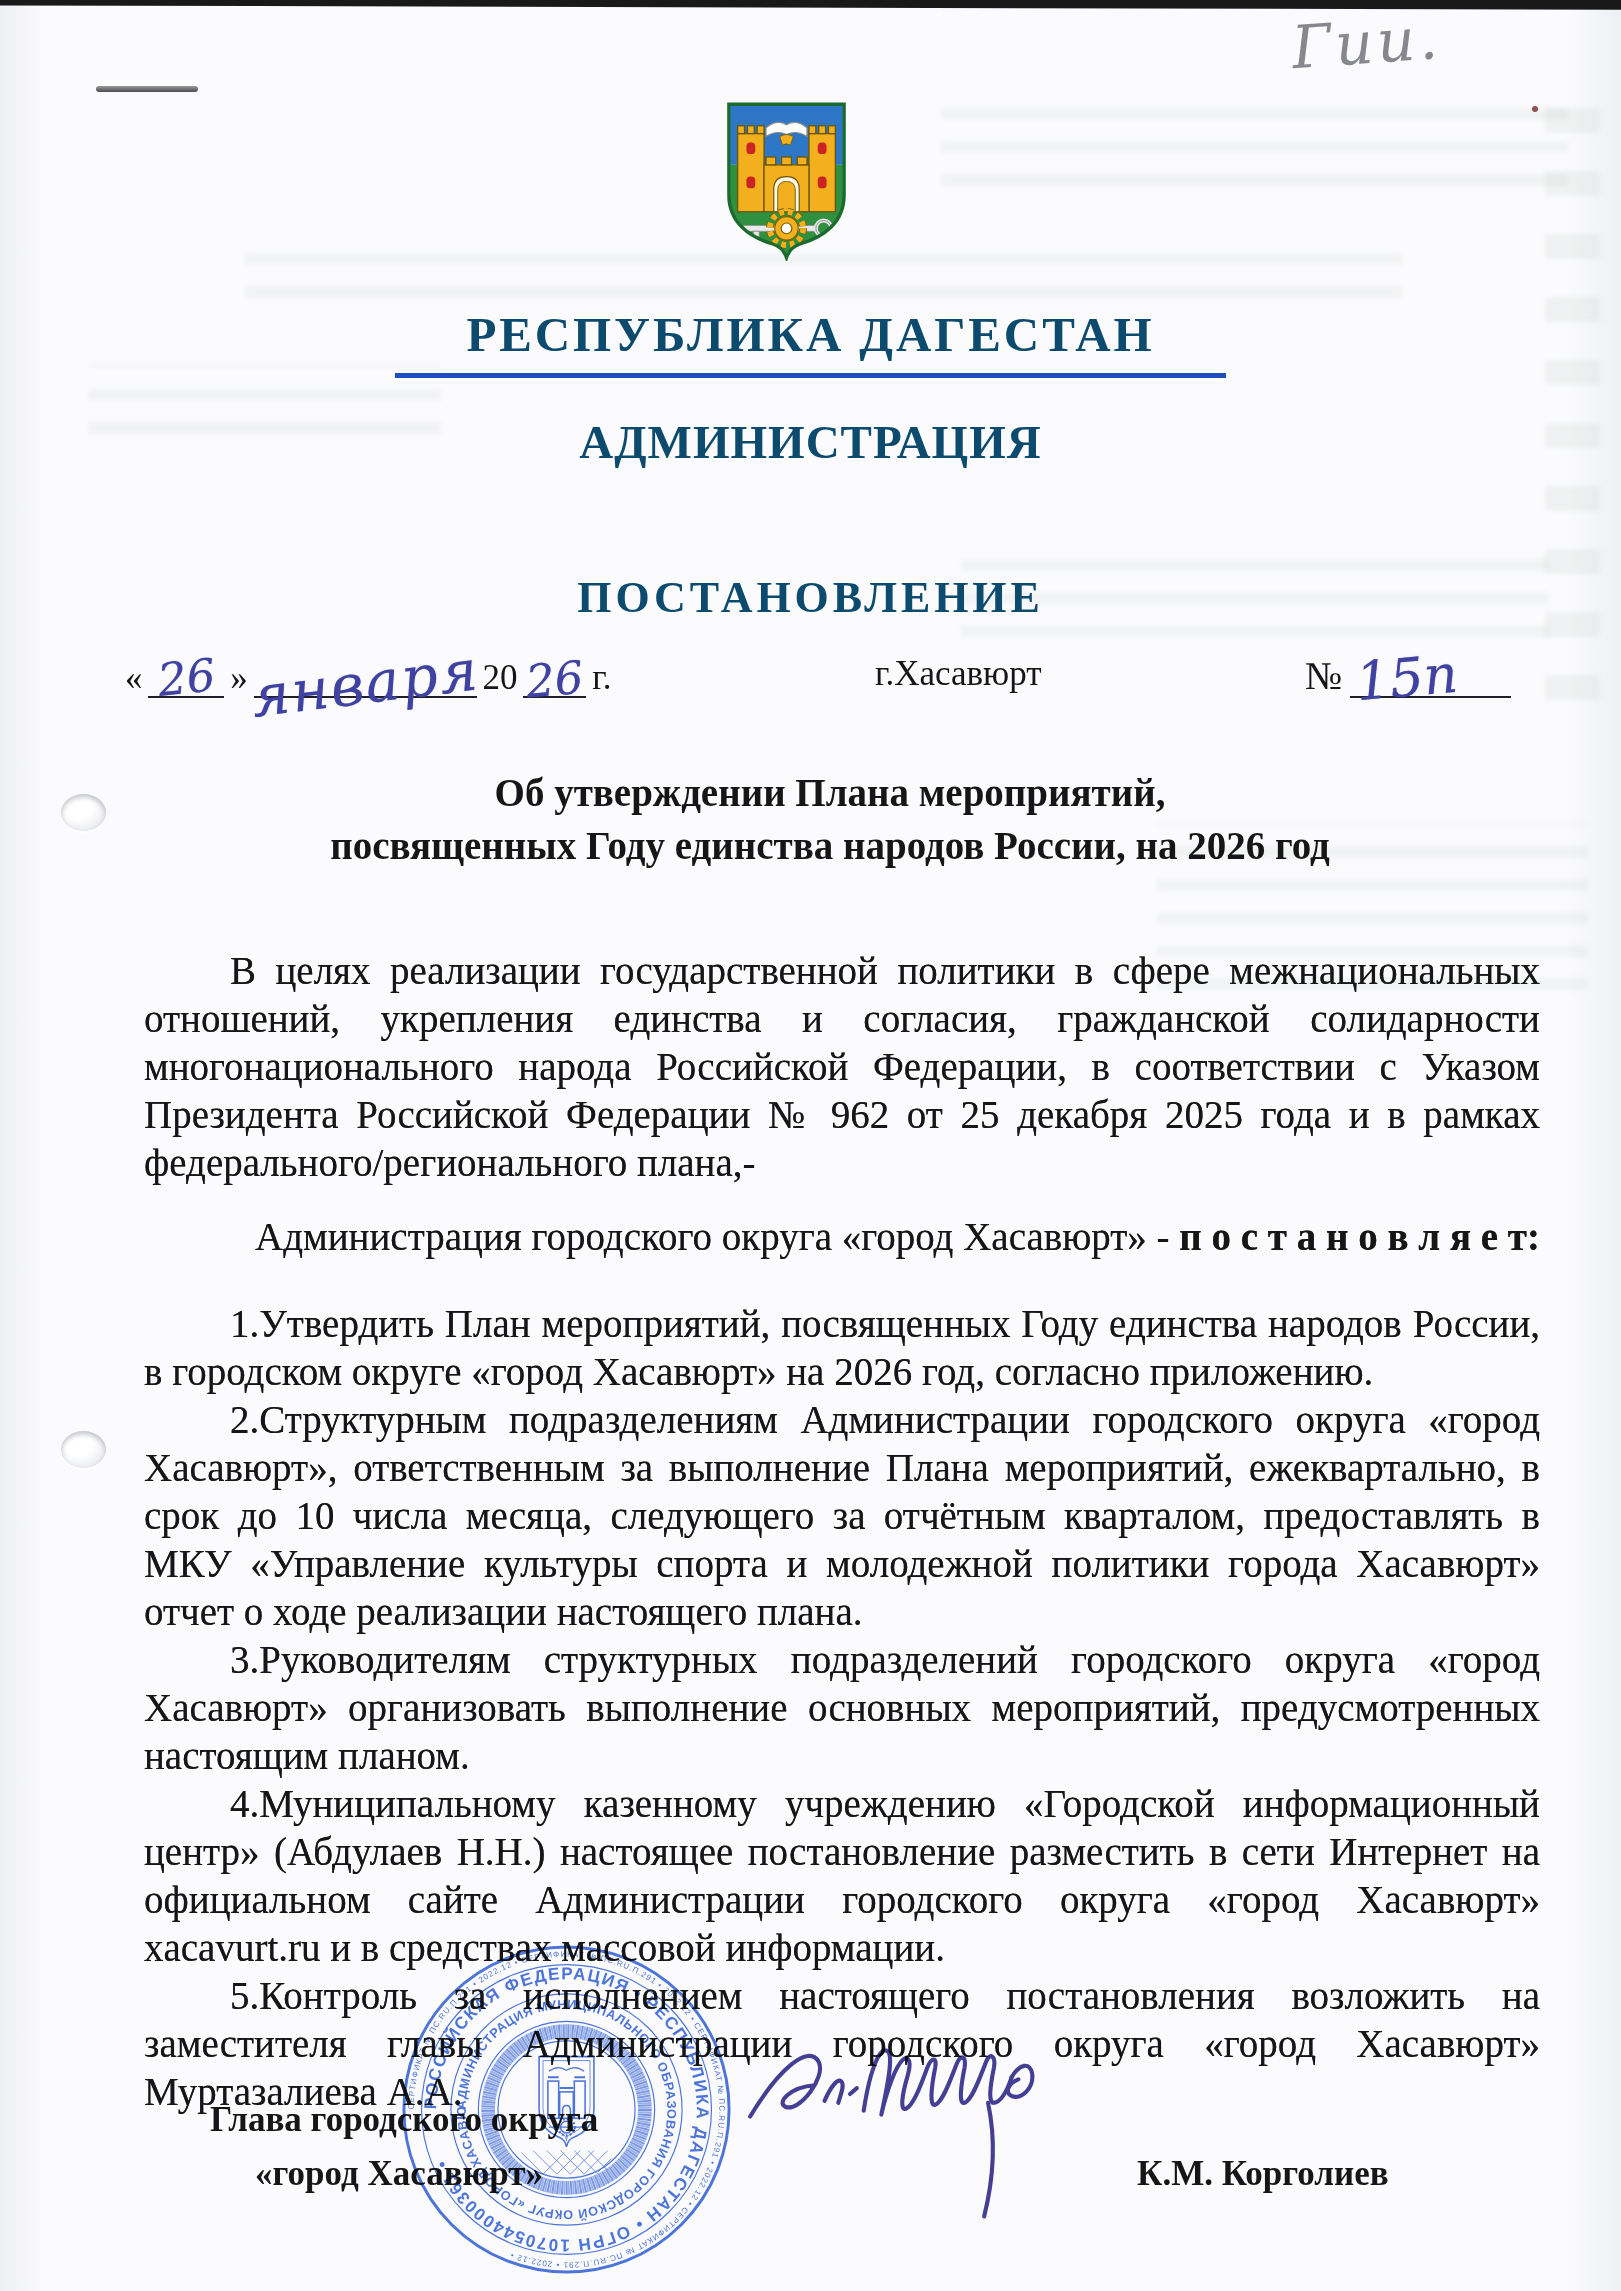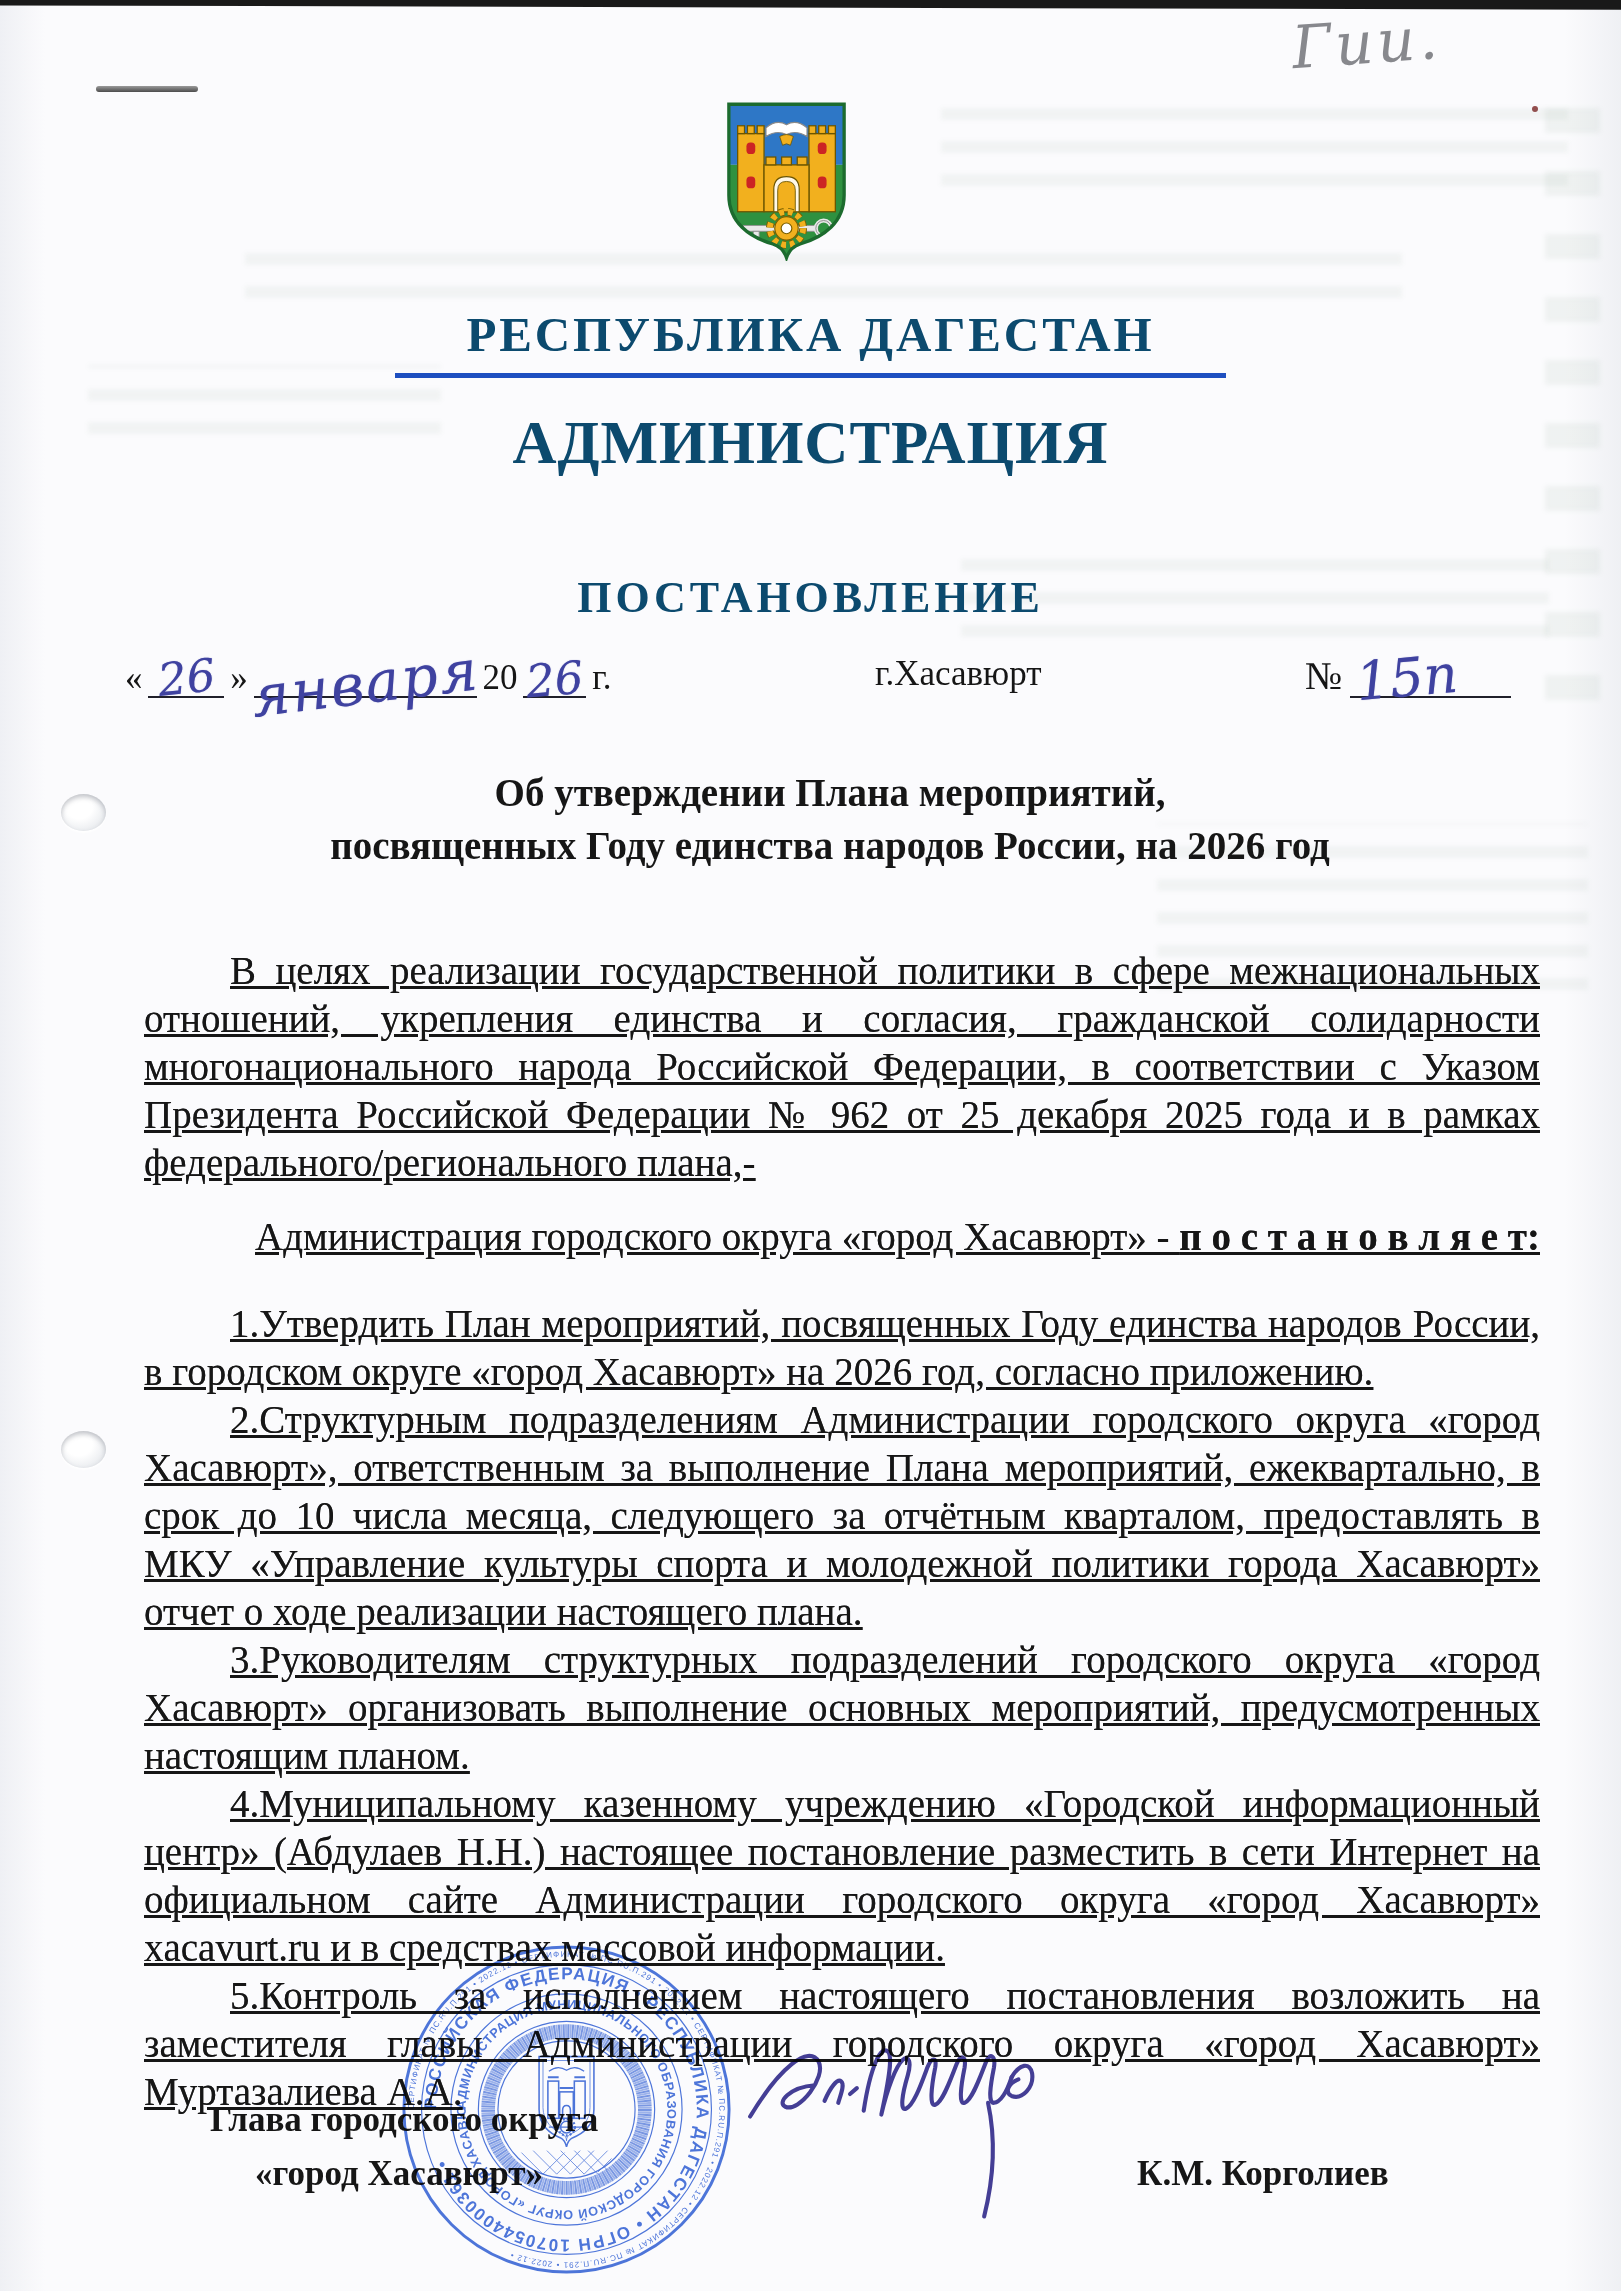--- a/index.html
+++ b/index.html
@@ -19,21 +19,21 @@
         box-shadow:inset 0 2.9px 4.9px rgba(120,125,135,.45), 0 2px 2px rgba(255,255,255,.9);}
   .bleed{position:absolute;filter:blur(2.9px);opacity:.55;pointer-events:none;
         background:repeating-linear-gradient(0deg,rgba(110,140,115,.13) 0 11.8px,transparent 11.8px 33px);}
   .bleed-col{position:absolute;filter:blur(2.9px);opacity:.5;pointer-events:none;
         background:repeating-linear-gradient(180deg,rgba(105,140,110,.16) 0 25.5px,transparent 25.5px 63px);}
 
   .h-center{position:absolute;left:0;width:100%;text-align:center;}
   .h-blue{color:#0c4a6e;font-weight:bold;}
   .h-republic{top:306px;font-size:49px;letter-spacing:2.9px;}
   .h-republic .underl{display:inline-block;padding:0 71px 9.8px;border-bottom:5.9px solid #1e4fc0;}
-  .h-org{top:412px;font-size:61px;line-height:61px;letter-spacing:1px;}
+  .h-org{top:412px;font-size:47px;line-height:61px;letter-spacing:1px;}
   .h-doctype{top:572px;font-size:44px;letter-spacing:3.9px;}
 
   .meta-row{position:absolute;top:647px;left:125px;width:1386px;display:flex;
         align-items:flex-end;justify-content:space-between;font-size:35px;}
   .meta-left{display:inline-flex;align-items:flex-end;gap:5.9px;}
   .blank{display:inline-flex;align-items:flex-end;justify-content:center;
         border-bottom:2.9px solid #20202a;height:49px;}
   .blank-day{width:76px;}
   .blank-month{width:223px;}
   .blank-year{width:63px;}
@@ -44,21 +44,21 @@
   .hw-month{font-size:57px;transform:rotate(-7deg);margin-bottom:-15.7px;letter-spacing:2px;}
   .hw-year{font-size:45px;transform:rotate(-5deg);margin-bottom:-5.9px;}
   .hw-num{font-size:53px;transform:rotate(-5deg);margin-bottom:-7.8px;}
   .meta-place{padding-bottom:3.9px;}
   .meta-num{display:inline-flex;align-items:flex-end;gap:7.8px;font-size:39px;}
 
   .subject{position:absolute;top:766px;left:39px;width:1582px;text-align:center;
         font-size:39px;font-weight:bold;line-height:53px;}
 
   .body-flow{position:absolute;top:947px;left:144px;width:1396px;font-size:39px;
-        line-height:48px;text-align:justify;text-shadow:0 0 0.6px rgba(22,22,22,.75);text-decoration:underline;}
+        line-height:48px;text-align:justify;text-shadow:0 0 0.6px rgba(22,22,22,.75);}
   .para{margin:0;text-indent:86px;}
   .para-preamble{margin-bottom:25.5px;}
   .para-lead{margin-bottom:39px;text-align:right;}
   .resolve-bold{font-weight:bold;}
 
   .sig-text{position:absolute;font-size:35px;font-weight:bold;white-space:nowrap;z-index:3;}
   .sig-l1{left:210px;top:2100px;}
   .sig-l2{left:255px;top:2154px;}
   .sig-name{left:1137px;top:2154px;}
 

